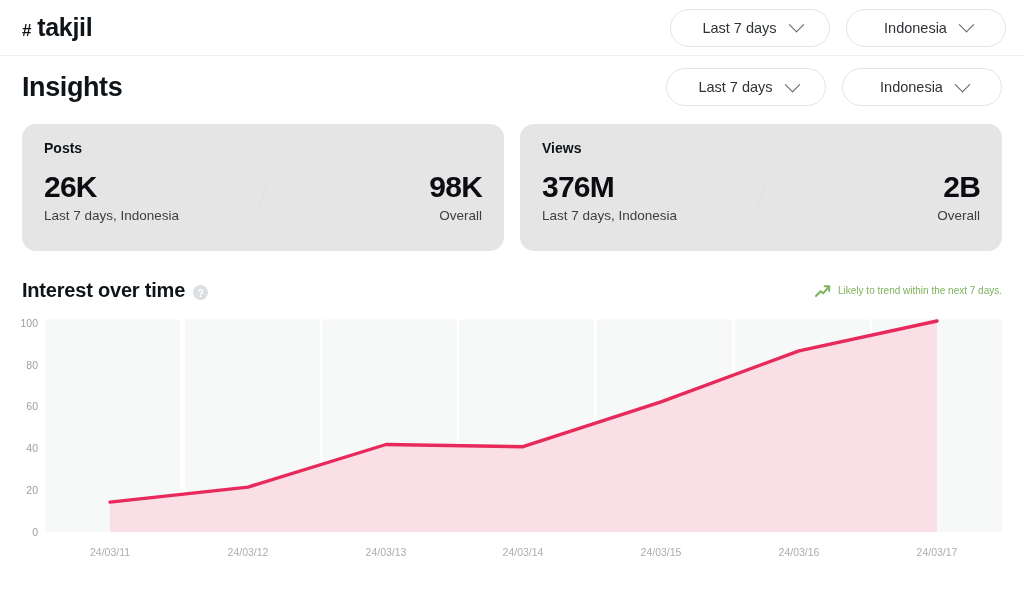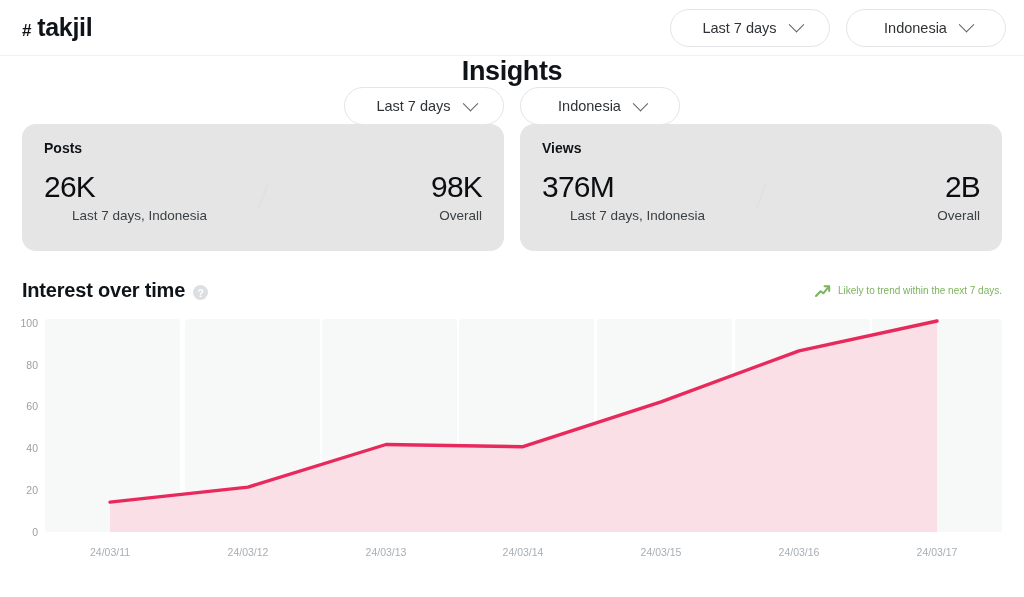--- a/index.html
+++ b/index.html
@@ -52,21 +52,20 @@
     margin-left: 14px;
     flex: 0 0 auto;
   }
 
   
   .insights-row {
     height: 62px;
     display: flex; align-items: center;
     padding: 0 22px 0 22px;
     background: #fff;
-    flex-direction: column;
   }
   .insights-title {
     font-size: 27px; font-weight: 700; letter-spacing: -0.4px;
     color: #0f1419;
   }
 
   
   .cards {
     display: flex; gap: 16px;
     padding: 6px 22px 0 22px;
@@ -83,25 +82,25 @@
     font-size: 14px; font-weight: 700; color: #0f1419;
     margin-bottom: 14px;
   }
   .card-body {
     display: flex; align-items: flex-start;
     justify-content: space-between;
   }
   .stat { display: flex; flex-direction: column; }
   .stat.right { align-items: flex-end; text-align: left; }
   .stat-value {
-    font-size: 30px; font-weight: 400; letter-spacing: -0.8px;
+    font-size: 30px; font-weight: 700; letter-spacing: -0.8px;
     color: #0b0d10; line-height: 1.1;
   }
   .stat-label {
-    font-size: 13.5px; color: #3b4044; margin-top: 5px; margin-left: 28px;
+    font-size: 13.5px; color: #3b4044; margin-top: 5px;
   }
   .divider-slash {
     position: absolute;
     left: 50%; top: 60px;
     width: 2px; height: 26px;
     background: #dfe1e3;
     transform: translateX(-50%) rotate(20deg);
     border-radius: 2px;
   }
 

